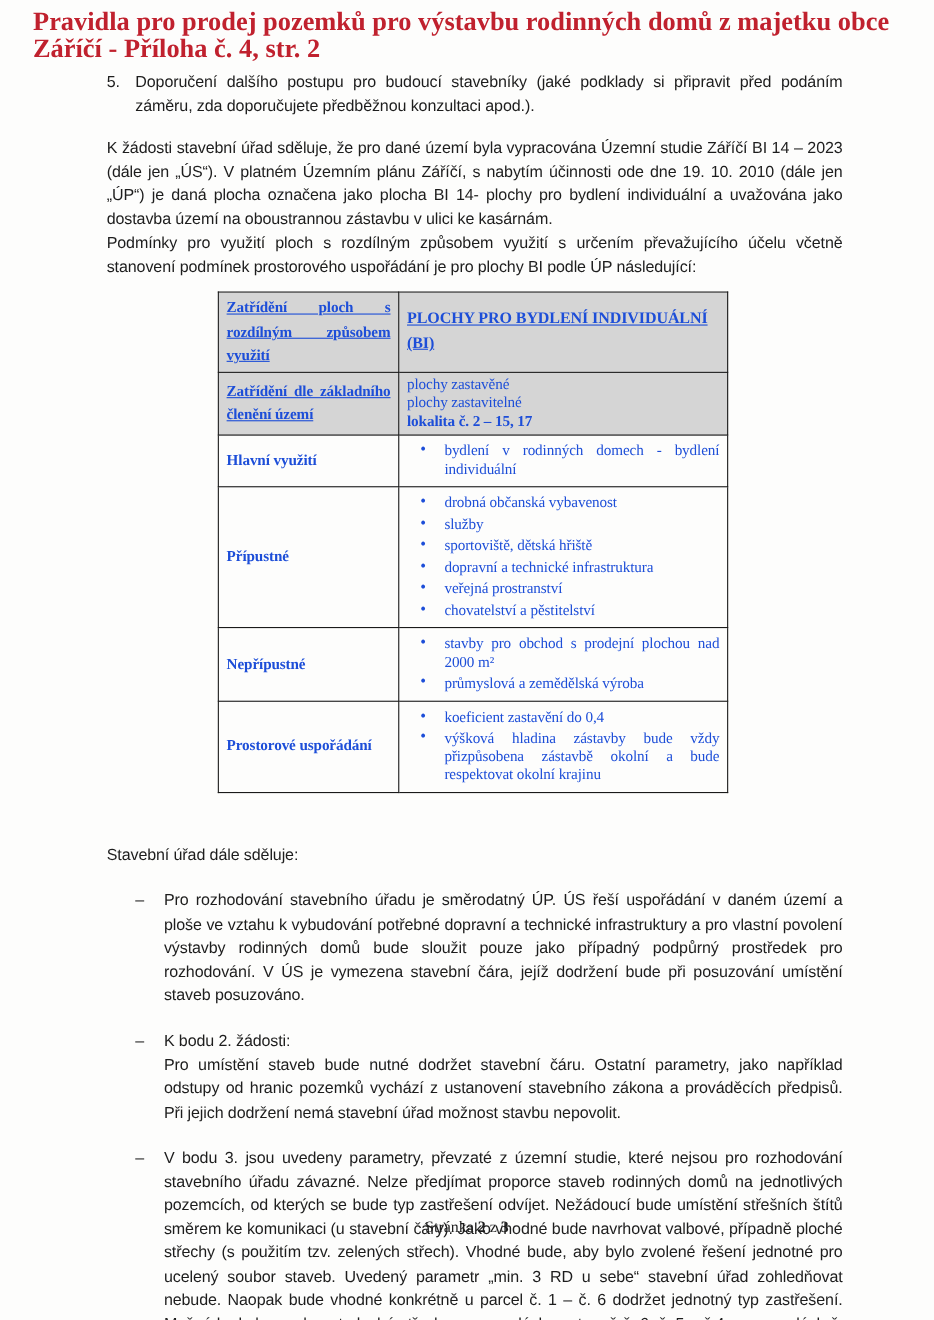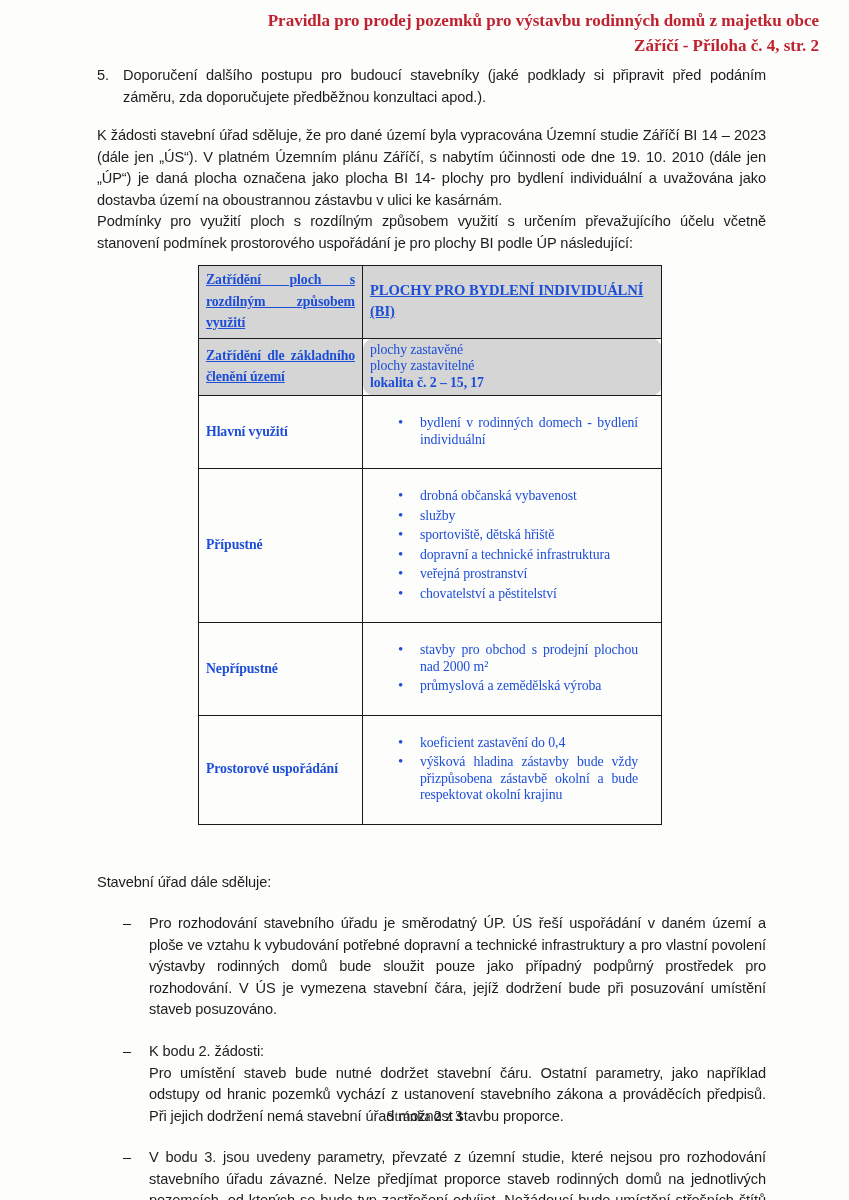--- a/index.html
+++ b/index.html
@@ -12,24 +12,24 @@
     width: 849px;
     height: 1200px;
     background: #fdfdfc;
     font-family: "Liberation Sans", sans-serif;
     color: #1d1d1d;
     overflow: hidden;
     box-sizing: border-box;
   }
   .title {
     margin: 8px 30px 0 30px;
-    text-align: right;
+    text-align: left;
     font-family: "Liberation Serif", serif;
     font-weight: bold;
-    font-size: 17px;
+    font-size: 24px;
     line-height: 25px;
     color: #c0212e;
   }
   .content {
     margin: 0 83px 0 97px; 
   }
   .just { text-align: justify; }
   .body-text {
     font-size: 14.6px;
     line-height: 21.5px;
@@ -68,25 +68,25 @@
   }
   .lbl-u {
     font-weight: bold;
     text-decoration: underline;
   }
   .hdr-right {
     font-weight: bold;
     text-decoration: underline;
     font-size: 14.6px;
   }
-  .cell-lines { line-height: 16.5px; border-radius: 12px; }
+  .cell-lines { line-height: 16.5px; }
   .cell-lines .bold-line { font-weight: bold; }
   .blist {
     list-style: none;
-    margin: 16px;
+    margin: 0;
     padding: 0;
     line-height: 16.5px;
   }
   .blist li {
     position: relative;
     padding-left: 34px;
     margin: 3px 0;
     text-align: justify;
   }
   .blist li::before {
@@ -209,21 +209,21 @@
         <span class="dash"><span>–</span></span>
         <div class="dbody">
           <p class="just">Pro rozhodování stavebního úřadu je směrodatný ÚP. ÚS řeší uspořádání v daném území a ploše ve vztahu k vybudování potřebné dopravní a technické infrastruktury a pro vlastní povolení výstavby rodinných domů bude sloužit pouze jako případný podpůrný prostředek pro rozhodování. V ÚS je vymezena stavební čára, jejíž dodržení bude při posuzování umístění staveb posuzováno.</p>
         </div>
       </div>
 
       <div class="ditem">
         <span class="dash"><span>–</span></span>
         <div class="dbody">
           <div class="dhead">K bodu 2. žádosti:</div>
-          <p class="just">Pro umístění staveb bude nutné dodržet stavební čáru. Ostatní parametry, jako například odstupy od hranic pozemků vychází z ustanovení stavebního zákona a prováděcích předpisů. Při jejich dodržení nemá stavební úřad možnost stavbu proporce.</p>
+          <p class="just">Pro umístění staveb bude nutné dodržet stavební čáru. Ostatní parametry, jako například odstupy od hranic pozemků vychází z ustanovení stavebního zákona a prováděcích předpisů. Při jejich dodržení nemá stavební úřad možnost stavbu nepovolit.</p>
         </div>
       </div>
 
       <div class="ditem">
         <span class="dash"><span>–</span></span>
         <div class="dbody">
           <p class="just">V bodu 3. jsou uvedeny parametry, převzaté z územní studie, které nejsou pro rozhodování stavebního úřadu závazné. Nelze předjímat proporce staveb rodinných domů na jednotlivých pozemcích, od kterých se bude typ zastřešení odvíjet. Nežádoucí bude umístění střešních štítů směrem ke komunikaci (u stavební čáry). Jako vhodné bude navrhovat valbové, případně ploché střechy (s použitím tzv. zelených střech). Vhodné bude, aby bylo zvolené řešení jednotné pro ucelený soubor staveb. Uvedený parametr „min. 3 RD u sebe“ stavební úřad zohledňovat nebude. Naopak bude vhodné konkrétně u parcel č. 1 – č. 6 dodržet jednotný typ zastřešení. Možné by bylo navrhnout ploché střechy na parcelách postupně č. 6, č. 5 a č.4, na parcelách č. 1 – č. 3 pak navrhnout střechy valbové. Na parcelách č. 7 – č. 10 pak navrhnout střechy valbové, případně střechy sedlové s hřebenem rovnoběžným s uliční čárou.</p>
 
         </div>
       </div>

